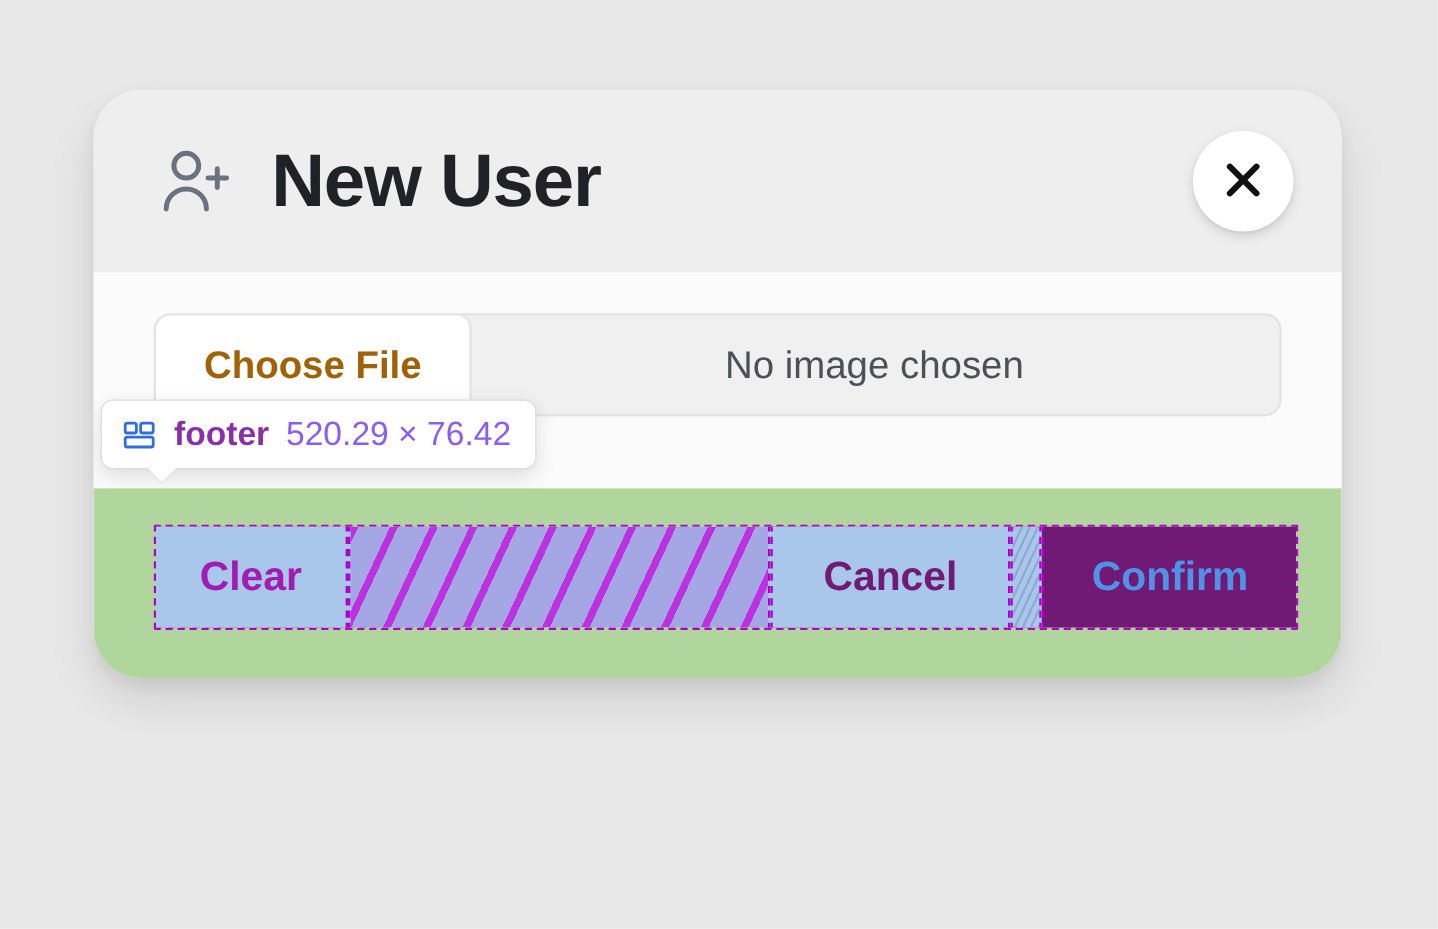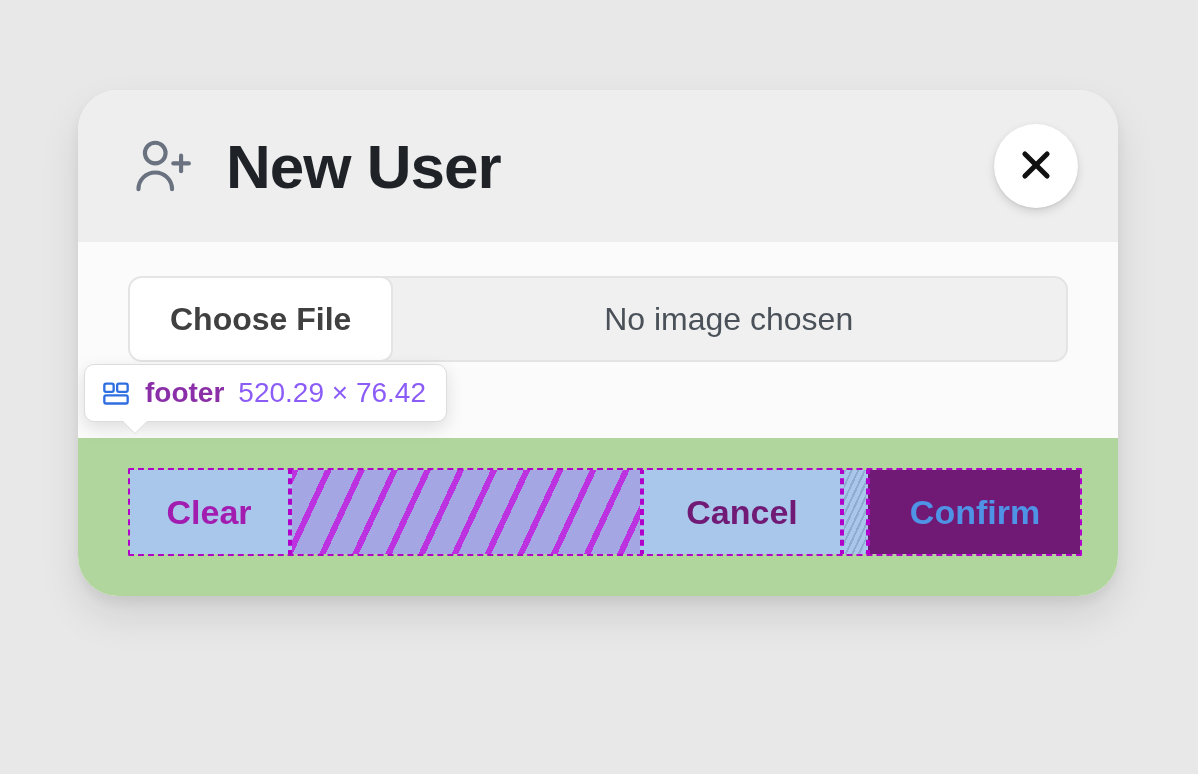--- a/index.html
+++ b/index.html
@@ -9,21 +9,21 @@
     height: 774px;
     background: #e8e8e8;
     font-family: -apple-system, BlinkMacSystemFont, "Segoe UI", Helvetica, Arial, sans-serif;
     position: relative;
     overflow: hidden;
   }
 
   .dialog {
     position: absolute;
     left: 78px;
-    top: 90px;
+    top: 75px;
     width: 1040px;
     background: #fbfbfb;
     border-radius: 40px;
     box-shadow: 0 20px 40px rgba(0,0,0,0.10), 0 6px 12px rgba(0,0,0,0.06);
     overflow: hidden;
   }
 
   
   .dialog-header {
     display: flex;
@@ -91,40 +91,39 @@
     overflow: hidden;
   }
   .choose-btn {
     background: #ffffff;
     border: 2px solid #e4e4e4;
     border-radius: 12px;
     margin: -2px;
     padding: 0 40px;
     font-size: 32px;
     font-weight: 700;
-    color: #404040;
+    color: #a16207;
     cursor: pointer;
     display: flex;
     align-items: center;
   }
   .file-status {
     flex: 1;
     display: flex;
     align-items: center;
     justify-content: center;
     font-size: 32px;
     color: #4a5159;
   }
 
   
   .dialog-footer {
     position: relative;
     background: #b1d69d;
     padding: 30px 36px 40px 50px;
-    margin-top: 16px;
   }
   .footer-inner {
     position: relative;
     display: flex;
     align-items: stretch;
     height: 88px;
     border: 2px dashed #b000c9;
     border-radius: 2px;
     overflow: hidden;
   }

